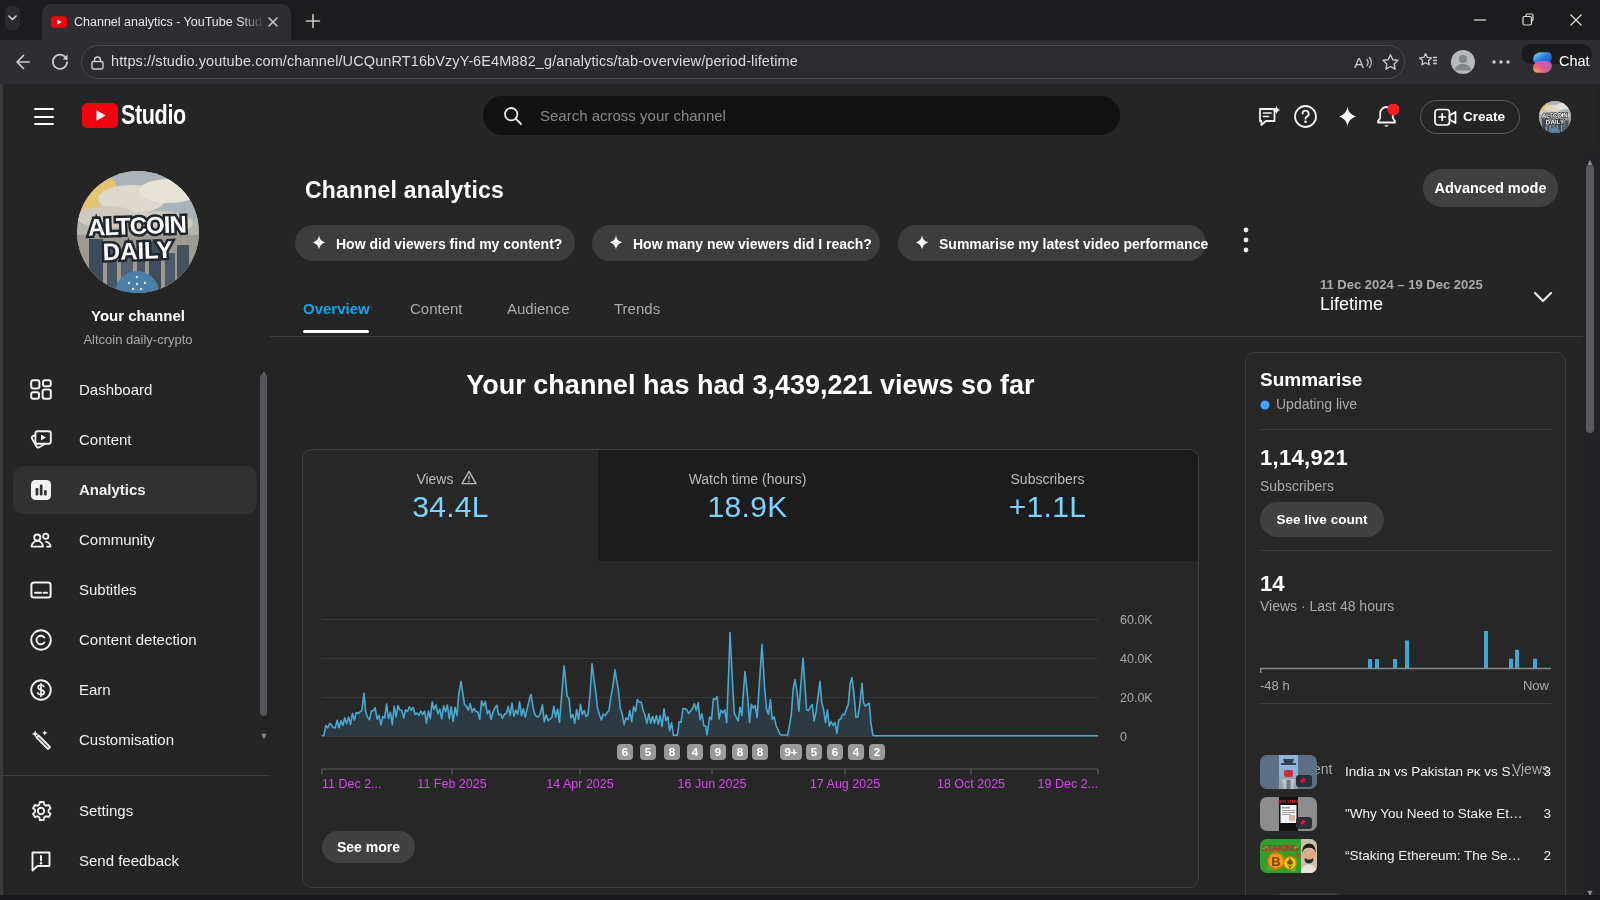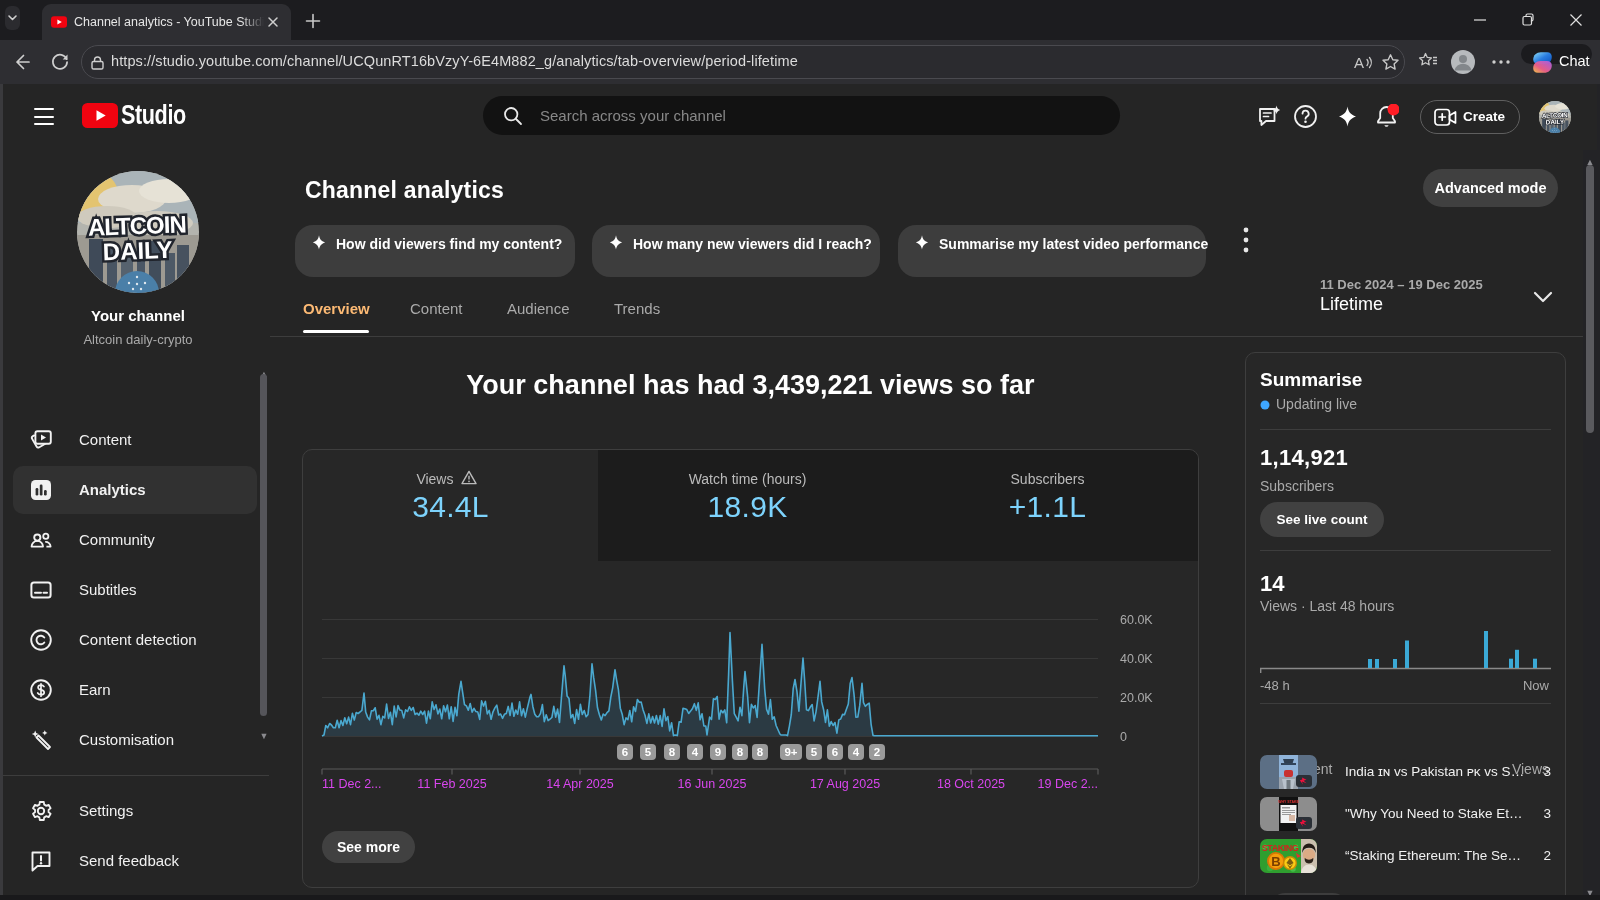--- a/index.html
+++ b/index.html
@@ -43,26 +43,26 @@
   .chname { left:2px; top:307px; width:272px; text-align:center; font-size:15px; font-weight:bold; color:#fff; }
   .chsub  { left:2px; top:332px; width:272px; text-align:center; font-size:13px; color:#aaa; }
   .mrow { left:0; width:268px; height:48px; }
   .mrow .mic { position:absolute; left:30px; top:13px; width:22px; height:22px; }
   .mrow .mtx { position:absolute; left:79px; top:15px; font-size:15px; color:#f1f1f1; }
   .msel { left:13px; top:466px; width:244px; height:48px; background:#313131; border-radius:10px; }
   .sdiv { left:3px; top:775px; width:266px; height:1px; background:#3d3d3d; }
   
   .h1 { left:305px; top:177px; font-size:23px; font-weight:bold; color:#fff; letter-spacing:0.2px; }
   .advbtn { left:1423px; top:169px; width:135px; height:38px; background:#404040; border-radius:19px; text-align:center; line-height:38px; font-size:14.5px; font-weight:bold; color:#fff; }
-  .chip { top:225px; height:52px; background:#3d3d3d; border-radius:18px; color:#fff; font-size:14px; font-weight:bold; }
+  .chip { top:225px; height:36px; background:#3d3d3d; border-radius:18px; color:#fff; font-size:14px; font-weight:bold; }
   .chip svg { position:absolute; left:15px; top:9px; }
   .chip span { position:absolute; left:41px; top:10.5px; white-space:nowrap; }
   .tabbar-line { left:270px; top:336px; width:1316px; height:1px; background:#3d3d3d; }
   .vtab { top:300px; font-size:15px; color:#aaa; }
-  .vtab.on { color:#fdba74; font-weight:bold; }
+  .vtab.on { color:#0ea5e9; font-weight:bold; }
   .vtab-under { left:303px; top:330px; width:66px; height:3px; background:#fff; border-radius:2px; }
   .dater { left:1320px; top:277px; font-size:13px; font-weight:bold; color:#aaa; }
   .lifet { left:1320px; top:294px; font-size:18px; color:#fff; }
   
   .card { background:#272727; border:1px solid #3e3e3e; border-radius:10px; }
   .mcard { left:302px; top:449px; width:897px; height:439px; }
   .mtab { position:absolute; top:0px; height:111px; background:#1c1c1c; }
   .mtab .lab, .mtab1 .lab { position:absolute; top:21px; width:100%; text-align:center; font-size:14px; color:#bbb; }
   .mtab .val, .mtab1 .val { position:absolute; top:40px; width:100%; text-align:center; font-size:30px; color:#7dd3fc; letter-spacing:0.3px; }
   .bigmsg { left:302px; top:370px; width:897px; text-align:center; font-size:27px; font-weight:bold; color:#fff; }
@@ -266,20 +266,29 @@
         <text x="60" y="63" font-size="24" fill="#fff" stroke="#20242c" stroke-width="5" paint-order="stroke" letter-spacing="-1">ALTCOIN</text>
         <text x="60" y="88" font-size="24" fill="#fff" stroke="#20242c" stroke-width="5" paint-order="stroke">DAILY</text>
       </g>
     </g>
 
   </svg>
 </div>
 <div class="abs chname">Your channel</div>
 <div class="abs chsub">Altcoin daily-crypto</div>
 <div class="abs msel"></div>
+<div class="abs mrow" style="top:366px">
+  <svg class="mic" viewBox="0 0 22 22">
+        <rect x="1.2" y="1.2" width="8.2" height="8.2" rx="2" fill="none" stroke="#f1f1f1" stroke-width="2"></rect>
+        <rect x="13" y="1.2" width="7.8" height="6" rx="2" fill="none" stroke="#f1f1f1" stroke-width="2"></rect>
+        <rect x="1.2" y="13.2" width="7.8" height="6.5" rx="2" fill="none" stroke="#f1f1f1" stroke-width="2"></rect>
+        <rect x="12.6" y="10.6" width="8.2" height="9.2" rx="2" fill="none" stroke="#f1f1f1" stroke-width="2"></rect>
+      </svg>
+  <div class="mtx">Dashboard</div>
+</div>
 <div class="abs mrow" style="top:416px">
   <svg class="mic" viewBox="0 0 22 22">
         <path d="M4.2 6.4l-1.3.75a2 2 0 0 0-.73 2.73l4.4 7.6a2 2 0 0 0 2.73.73l8.2-4.73" fill="none" stroke="#f1f1f1" stroke-width="1.9" stroke-linecap="round"></path>
         <rect x="5.4" y="2.2" width="15.4" height="12.6" rx="2" fill="#252525" stroke="#f1f1f1" stroke-width="1.9"></rect>
         <path d="M11 5.6v5.8l5-2.9z" fill="#f1f1f1"></path>
       </svg>
   <div class="mtx">Content</div>
 </div>
 <div class="abs mrow" style="top:466px">
   <svg class="mic" viewBox="0 0 22 22">

